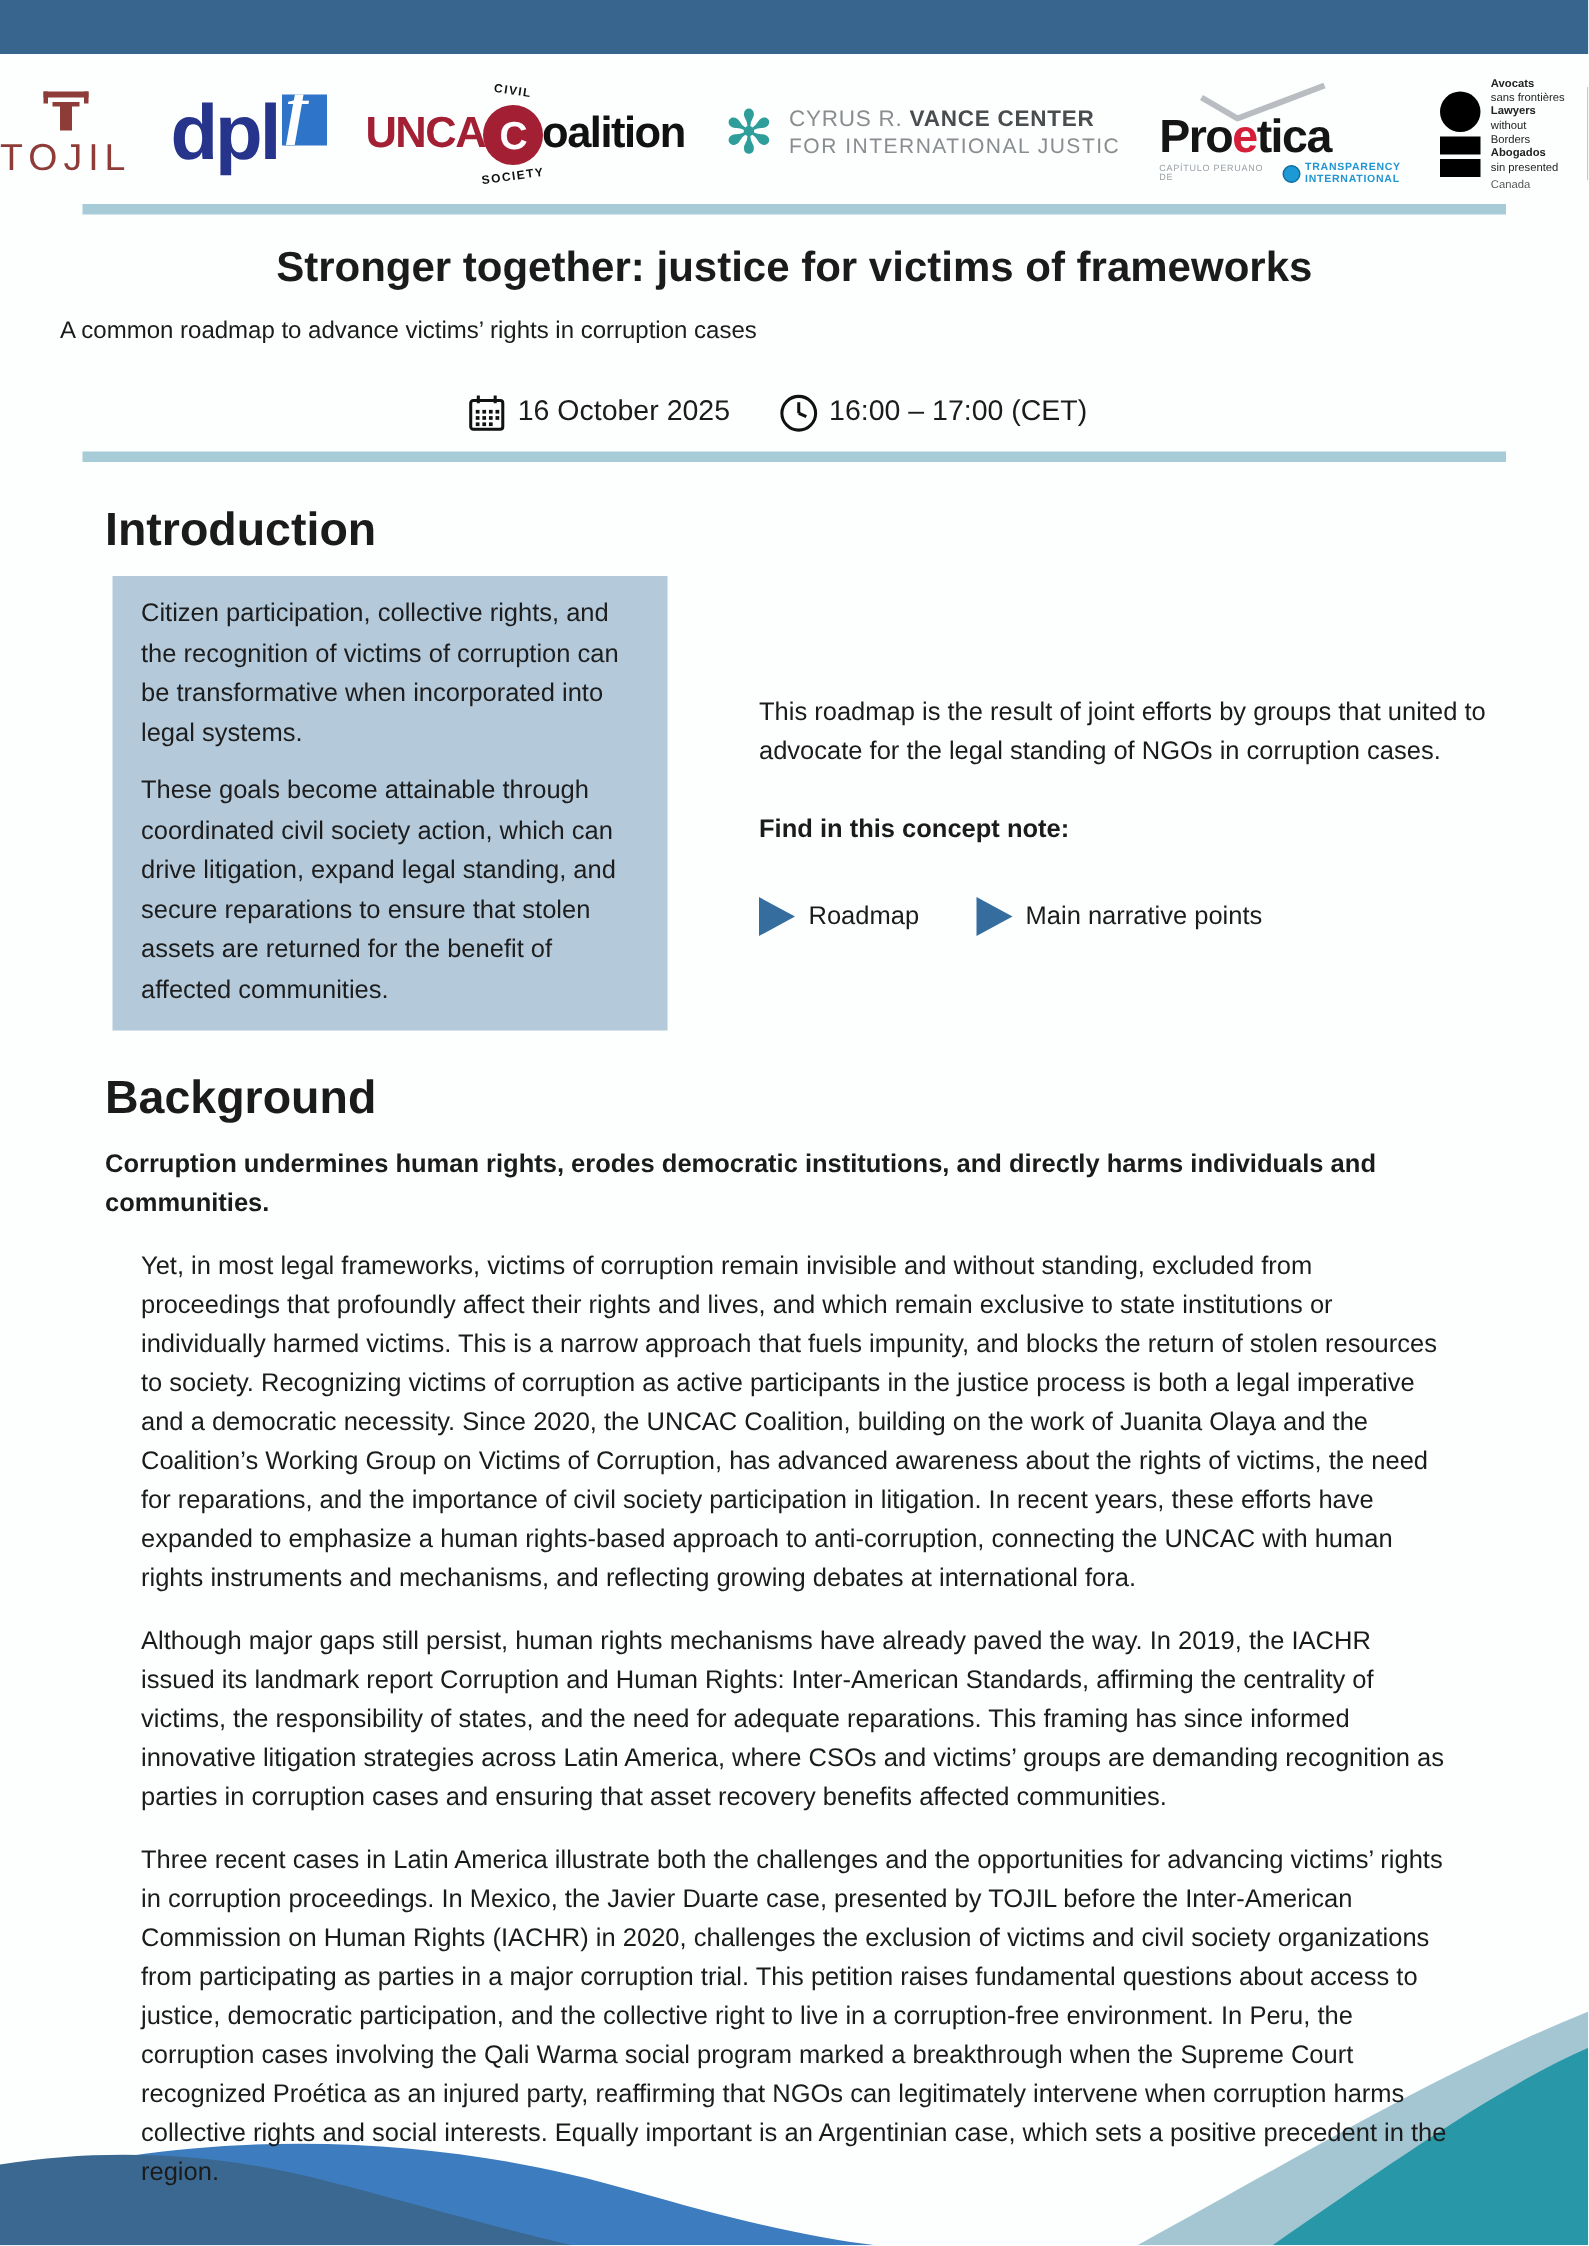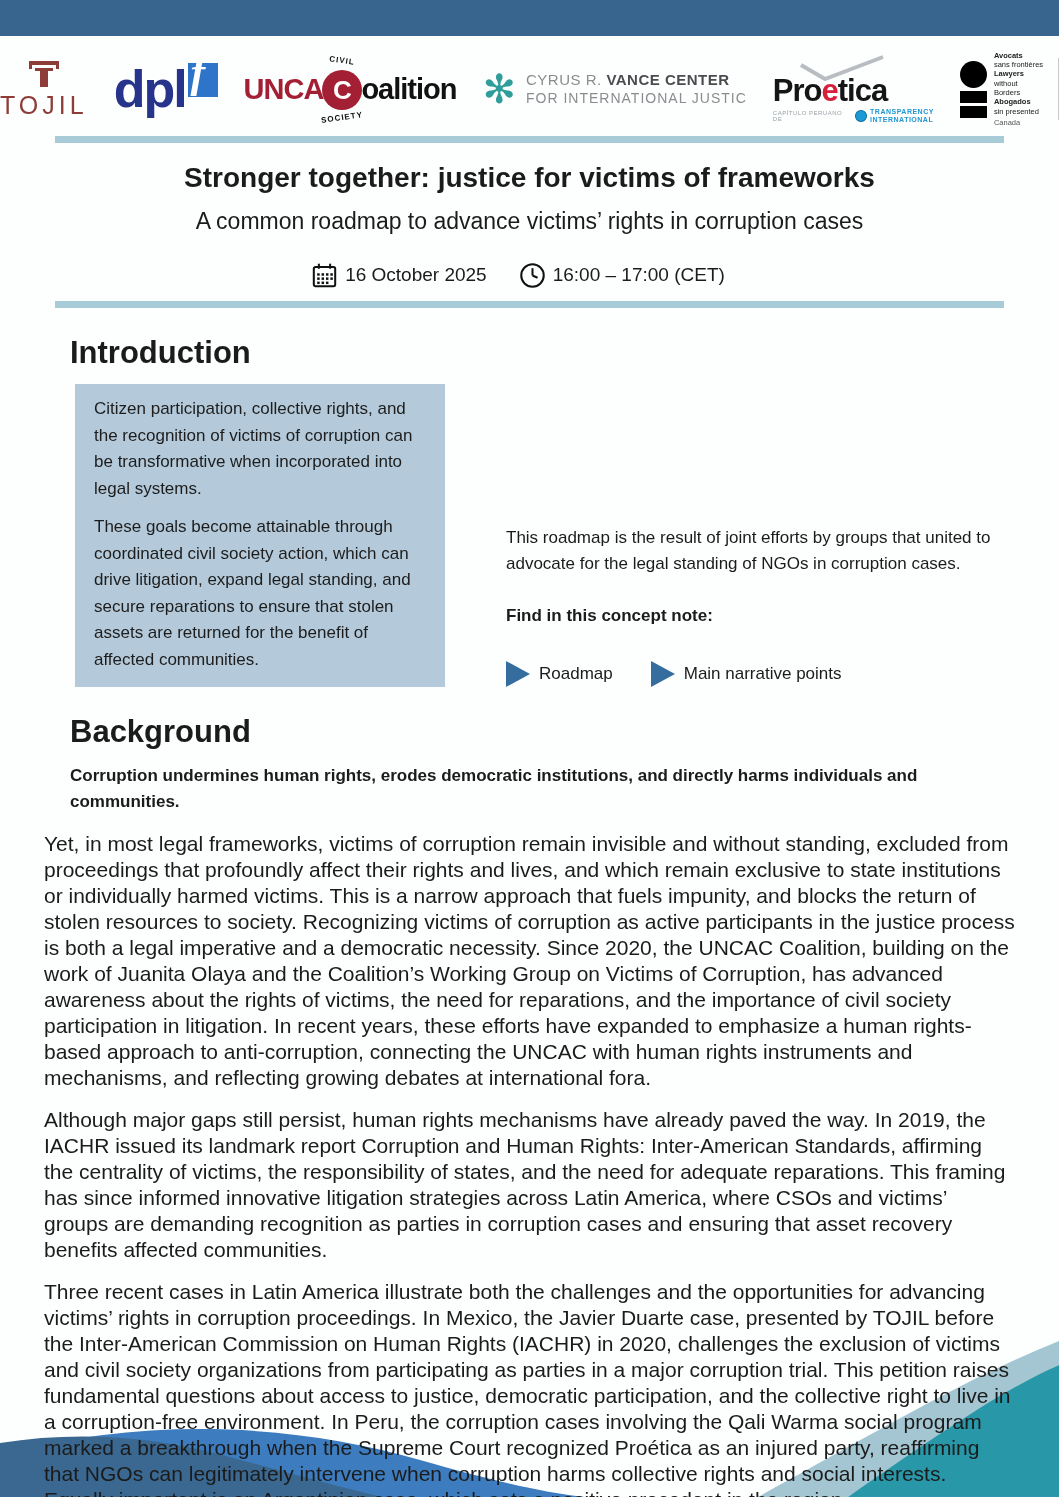--- a/index.html
+++ b/index.html
@@ -53,46 +53,46 @@
   .asf-rect { width:27px; height:12px; background:#000; }
   .asf-lines { font-size:7.5px; line-height:1.25; color:#222; }
   .asf-lines b { display:block; font-size:7.5px; }
   .asf-lines span { display:block; }
   .asf-country { margin-top:2px; color:#555; }
   .logo-divider { width:1px; height:62px; background:#c9c9c9; margin-left:6px; }
 
   
   .rule { height:7px; background:#a7ccd8; border:none; margin:0 55px; }
   .doc-title { text-align:center; font-size:28px; font-weight:bold; margin:18px 40px 0; line-height:34px; }
-  .doc-subtitle { text-align:center; font-size:23px; margin:13px 40px 0; line-height:26px; }
+  .doc-subtitle { font-size:16px; margin:13px 40px 0; line-height:26px; }
   .event-row { display:flex; justify-content:center; align-items:center; gap:9px; margin:24px 0 9px; font-size:19px; height:34px; }
   .event-item { display:flex; align-items:center; gap:7px; }
   .event-gap { width:14px; }
   .evlink { color:#1b1b1b; text-decoration:underline; }
   .icon svg { display:block; }
 
   
   .section-heading { font-size:31px; font-weight:bold; margin:26px 0 0 70px; line-height:38px; }
-  .intro-grid { display:flex; align-items:flex-end; margin:12px 64px 0 75px; }
+  .intro-grid { display:flex; align-items:center; margin:12px 64px 0 75px; }
   .blue-box { width:332px; background:#b4cada; padding:12px 19px 14px; font-size:17px; line-height:26.5px; color:#1d1d1d; }
   .blue-box p { margin:0; }
   .blue-box p + p { margin-top:12px; }
   .vdivider { width:7px; background:#a7ccd8; margin-left:32px; }
   .right-col { flex:1; padding-left:22px; font-size:17px; line-height:26px; }
   .right-col p { margin:0; }
   .rc-p1 { margin-top:14px !important; }
   .find-label { font-weight:bold; margin-top:26px !important; }
   .bullets { display:flex; align-items:center; gap:16px; margin-top:32px; }
   .bullet { display:flex; align-items:center; gap:9px; }
   .bullet + .bullet { margin-left:22px; }
   .tri { width:0; height:0; border-left:24px solid #356e9e; border-top:13px solid transparent; border-bottom:13px solid transparent; }
   .rc-p2 { margin-top:38px !important; }
 
   .bg-lead { margin:12px 70px 0; font-size:17px; font-weight:bold; line-height:26px; }
-  .bg-p { margin:16px 44px 0; font-size:21px; line-height:26px; }
+  .bg-p { margin:16px 94px 0; font-size:17px; line-height:26px; }
 
   
   .waves { position:absolute; left:0; bottom:0; width:1059px; height:170px; z-index:0; }
 </style>
 </head>
 <body>
 
 <div class="page">
 
   <svg class="waves" viewBox="0 0 1059 170" preserveAspectRatio="none">

